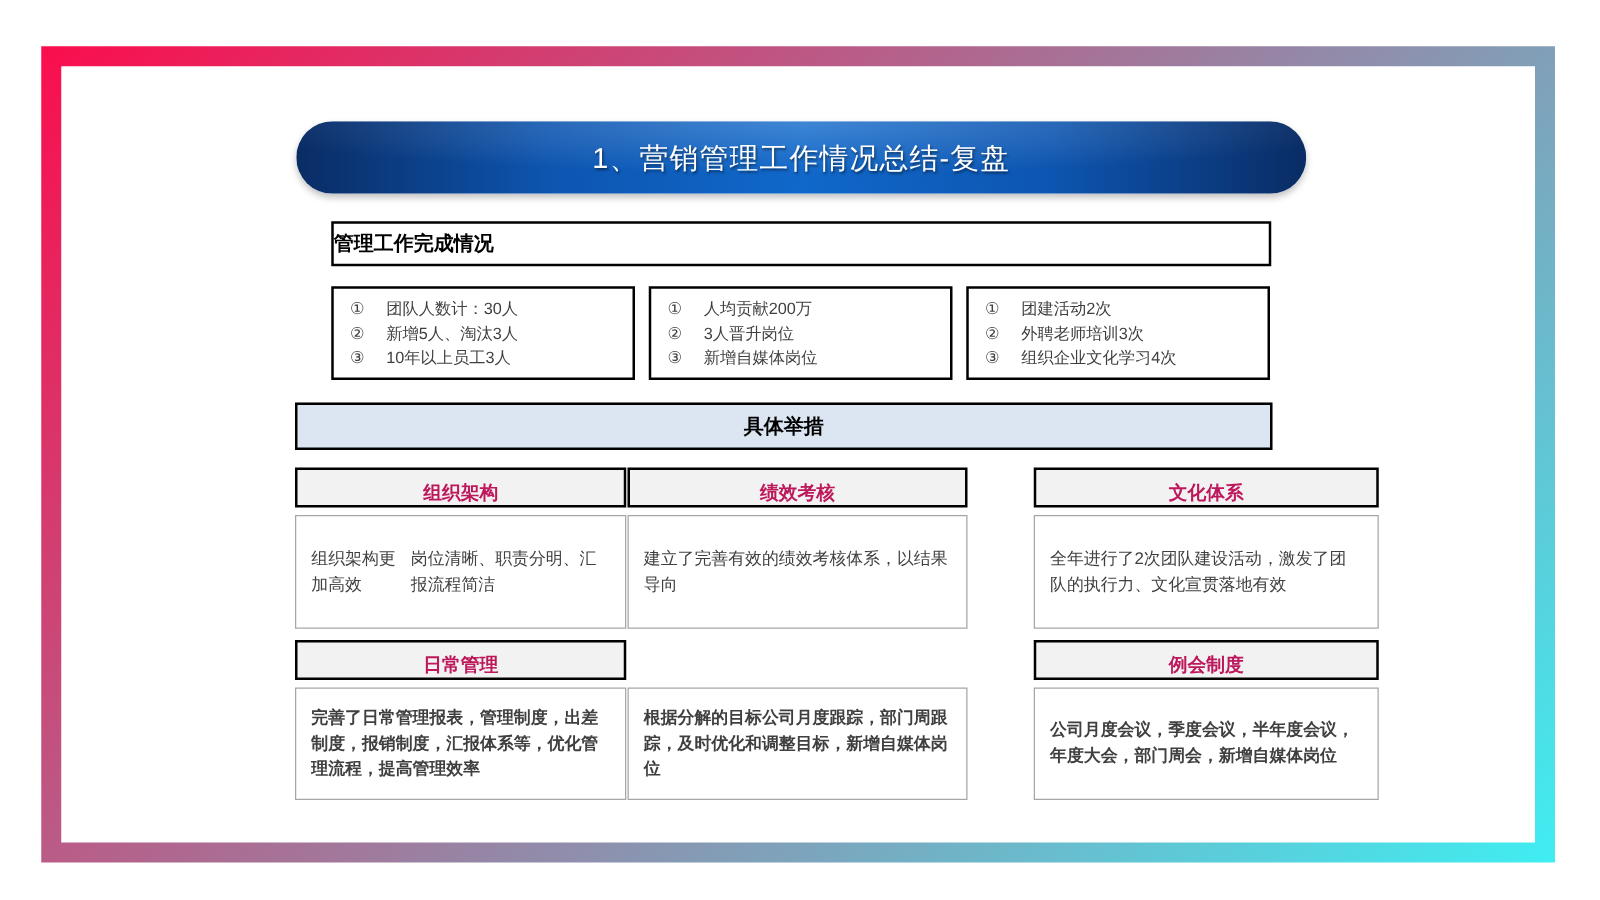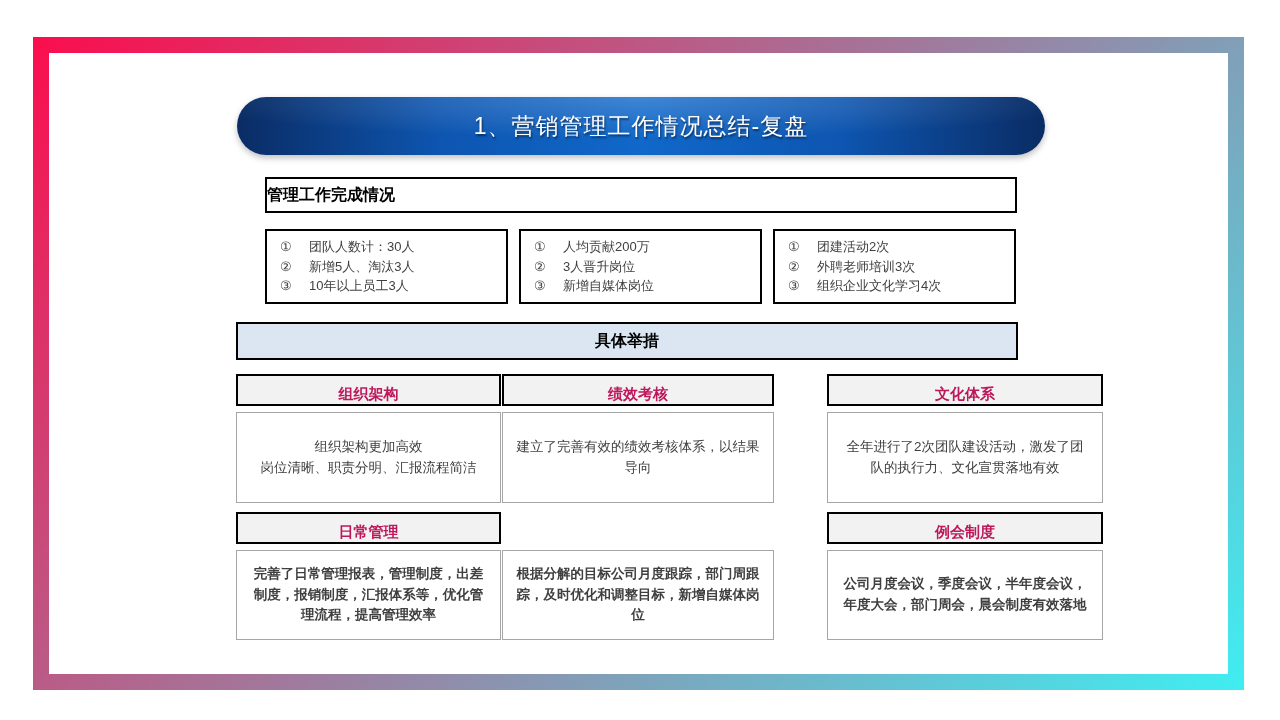--- a/index.html
+++ b/index.html
@@ -54,22 +54,22 @@
     display:flex; align-items:center; justify-content:center;
     font-size:16px; font-weight:bold; color:#000000; z-index:2;
   }
   .hdr {
     height:32px; border:2px solid #000000; background:var(--header_fill,#f2f2f2);
     display:flex; align-items:flex-end; justify-content:center;
     font-size:15px; font-weight:bold; color:#be185d; z-index:2;
   }
   .body-box {
     border:1px solid #a6a6a6; background:#ffffff;
-    display:flex; flex-direction:column; align-items:center; justify-content:center;
-    text-align:center; font-size:13.5px; color:#3f3f3f; line-height:1.55;
+    display:flex; flex-direction:row; align-items:center; justify-content:center;
+    text-align:left; font-size:13.5px; color:#3f3f3f; line-height:1.55;
     padding:4px 12px; z-index:2;
   }
   .c1 { left:236px; width:265px; }
   .c2 { left:502px; width:272px; }
   .c3 { left:827px; width:276px; }
   .r-hdr1  { top:374px; }
   .r-body1 { top:412px; height:91px; }
   .r-hdr2  { top:512px; }
   .r-body2 { top:550px; height:90px;font-weight:bold; }
   .watermark {
@@ -175,17 +175,17 @@
     <span>例会制度</span>
   </div>
 
   <div class="abs body-box c1 r-body2">
     <div>完善了日常管理报表，管理制度，出差制度，报销制度，汇报体系等，优化管理流程，提高管理效率</div>
   </div>
   <div class="abs body-box c2 r-body2">
     <div>根据分解的目标公司月度跟踪，部门周跟踪，及时优化和调整目标，新增自媒体岗位</div>
   </div>
   <div class="abs body-box c3 r-body2">
-    <div>公司月度会议，季度会议，半年度会议，年度大会，部门周会，晨会制度有效落地</div>
+    <div>公司月度会议，季度会议，半年度会议，年度大会，部门周会，新增自媒体岗位</div>
   </div>
 
 
 </div>
 
 </body></html>

